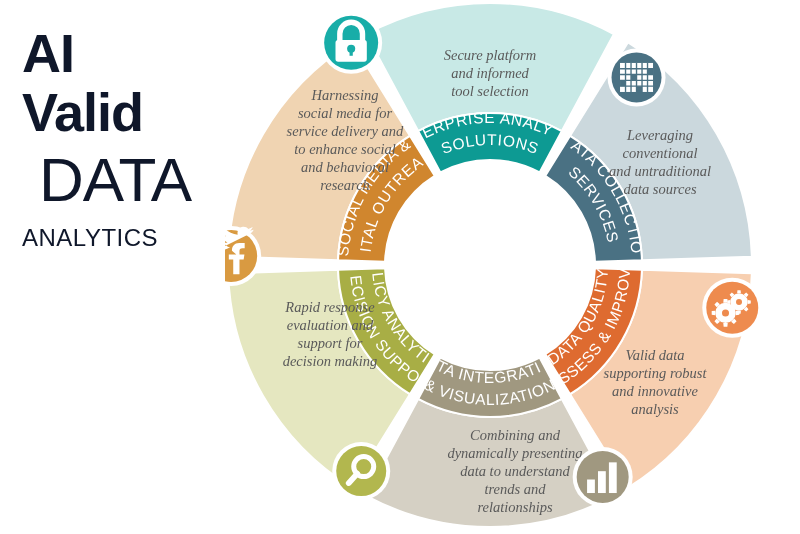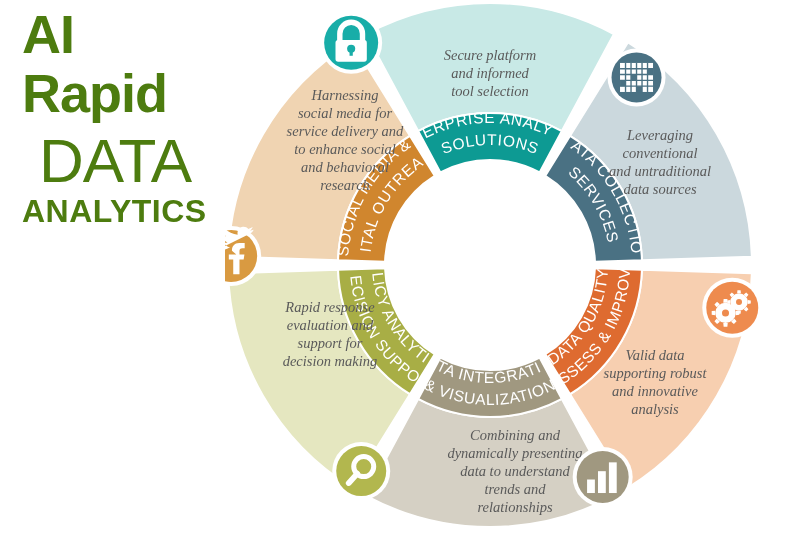--- a/index.html
+++ b/index.html
@@ -9,39 +9,40 @@
     background:#ffffff;
     font-family:"Liberation Sans", sans-serif;
     overflow:hidden;
     position:relative;
   }
   #stage{position:relative;width:800px;height:534px;}
 
   
   .title-block{
     position:absolute;
-    left:22px; top:6px;
+    left:22px; top:25px;
     width:240px;
-    color:#4d7c0f;
+    color:#0f172a;
   }
   .t-ai{
     font-size:54px; font-weight:bold; line-height:56px;
     letter-spacing:-1px;
   }
   .t-driven{
     font-size:54px; font-weight:bold; line-height:62px;
     letter-spacing:-1px;
   }
   .t-data{
     font-size:62px; font-weight:normal; line-height:66px;
     letter-spacing:-1px; margin-top:4px;margin-left:17px;
   }
   .t-analytics{
-    font-size:32px; font-weight:bold; line-height:34px;
+    font-size:24px; font-weight:normal; line-height:34px;
     letter-spacing:0.5px;
+    margin-top:8px;
   }
 
   
   #donut{position:absolute; left:225px; top:0px;}
 
   .band-label{
     font-family:"Liberation Sans", sans-serif;
     font-size:15.5px;
     fill:#ffffff;
     letter-spacing:0.6px;
@@ -53,21 +54,21 @@
     fill:#5a5a5a;
   }
 </style>
 </head>
 <body>
 
 <div id="stage">
 
   <div class="title-block">
     <div class="t-ai">AI</div>
-    <div class="t-driven">Rapid</div>
+    <div class="t-driven">Valid</div>
     <div class="t-data">DATA</div>
     <div class="t-analytics">ANALYTICS</div>
   </div>
 
   <svg id="donut" width="575" height="534" viewBox="0 0 575 534">
     <defs>
 
       <path id="tp-s0-a" d="M 170,265 A 117,117 0 0 1 400,265" fill="none"></path>
       <path id="tp-s0-b" d="M 187,265 A 100,100 0 0 1 383,265" fill="none"></path>
 

